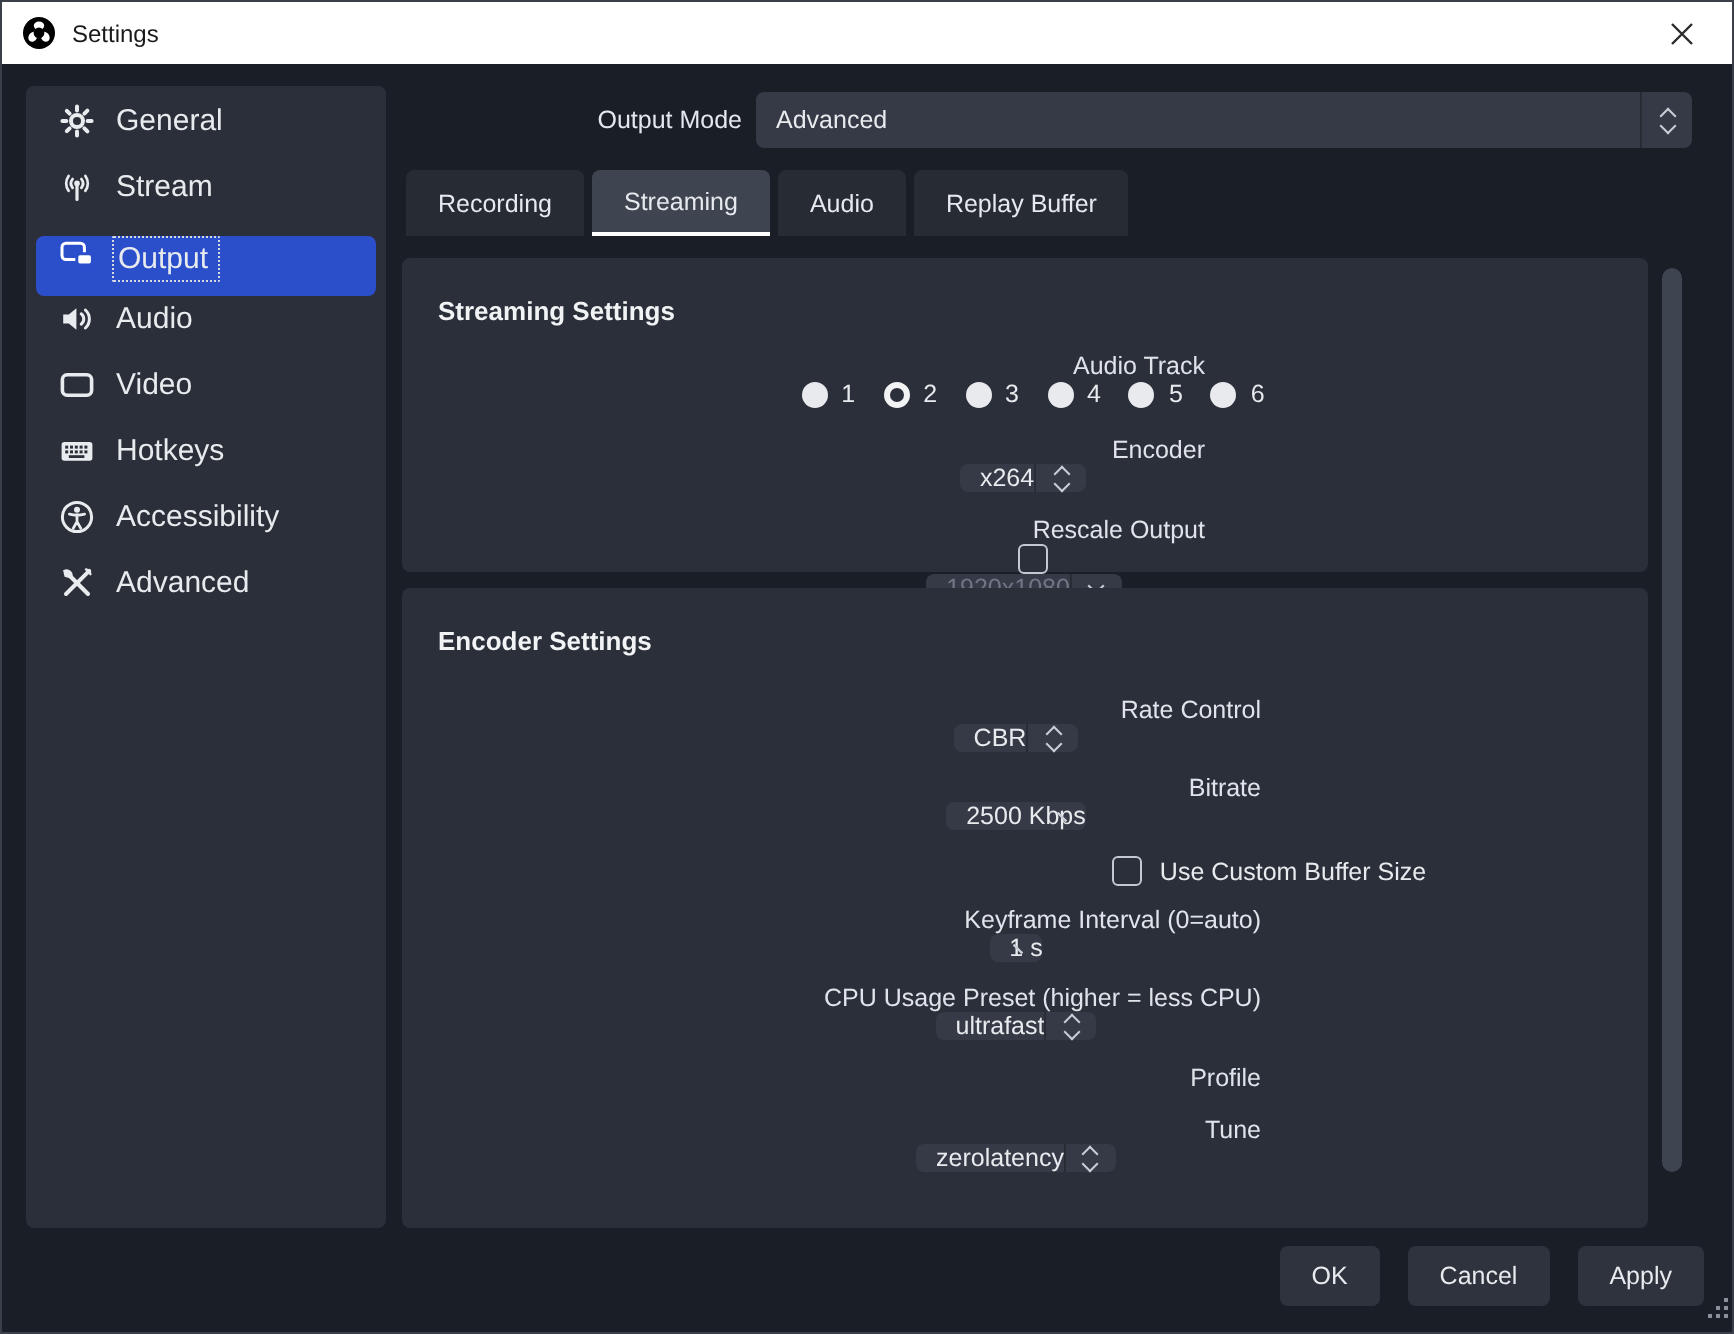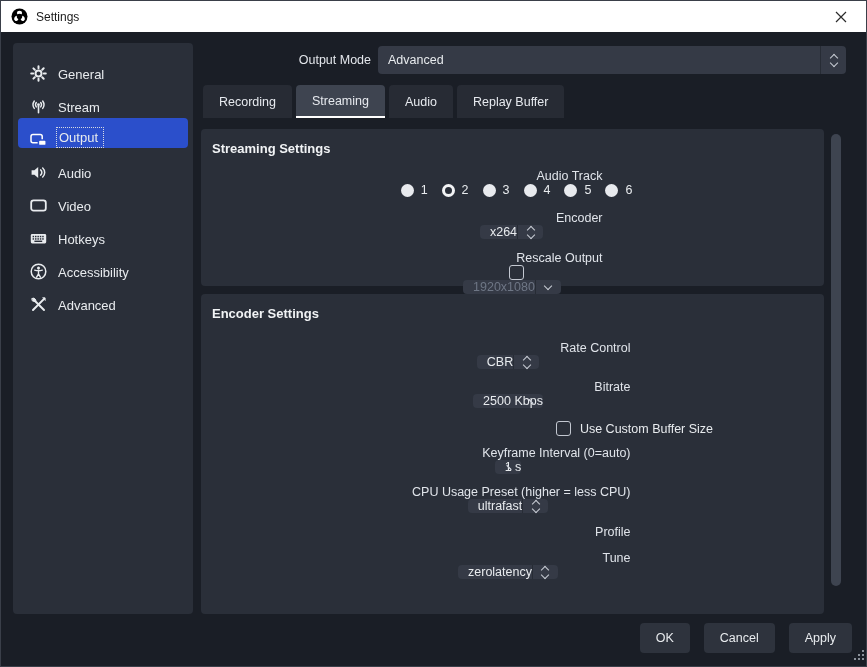--- a/index.html
+++ b/index.html
@@ -4,21 +4,21 @@
 <style>
   html,body{margin:0;padding:0;background:#10131a;}
   *{box-sizing:border-box;font-family:"Liberation Sans","DejaVu Sans",sans-serif;}
   .window{position:relative;width:867px;height:667px;background:#1a1e26;overflow:hidden;border:1px solid #3a3f49;}
   
   .titlebar{position:absolute;left:0;top:0;right:0;height:31px;background:#ffffff;display:flex;align-items:center;padding:0 10px;}
   .titlebar .title{font-size:12px;color:#1a1a1a;margin-left:8px;}
   .close-btn{margin-left:auto;width:30px;height:26px;display:flex;align-items:center;justify-content:center;cursor:default;}
   
   .sidebar{position:absolute;left:12px;top:42px;width:180px;height:571px;background:#2a2f39;border-radius:4px;padding-top:6px;}
-  .side-item{height:30px;margin:3px 5px;display:flex;align-items:flex-end;gap:11px;padding-left:12px;border-radius:4px;color:#e8ebee;font-size:13px;cursor:default;}
+  .side-item{height:30px;margin:3px 5px;display:flex;align-items:flex-start;gap:11px;padding-left:12px;border-radius:4px;color:#e8ebee;font-size:15px;cursor:default;}
   .side-item .si-icon{width:17px;height:17px;display:flex;align-items:center;justify-content:center;flex:0 0 17px;}
   .side-item.selected{background:#2b4fcb;}
   .side-item.selected .si-label{border:1px dotted #d6dae2;border-radius:1px;padding:2px 5px 2px 2px;margin-left:-2px;}
   
   .combo,.spin{background:#353a46;border-radius:4px;display:flex;align-items:center;color:#e8ebee;font-size:12.5px;position:relative;}
   .combo .val,.spin .val{padding-left:10px;flex:1;white-space:nowrap;overflow:hidden;}
   .combo .spinner{width:26px;align-self:stretch;border-left:1px solid #272c35;display:flex;flex-direction:column;align-items:center;justify-content:center;gap:3px;}
   .cv{display:inline-block;width:6px;height:6px;border-right:1.6px solid #c9cdd5;border-bottom:1.6px solid #c9cdd5;}
   .cv.up{transform:rotate(-135deg);margin-bottom:-1px;}
   .cv.down{transform:rotate(45deg);margin-top:-3px;}
@@ -31,21 +31,21 @@
   
   .row-outputmode{position:absolute;left:200px;top:45px;width:645px;height:28px;display:flex;align-items:center;}
   .row-outputmode .om-label{width:170px;text-align:right;color:#e4e7ec;font-size:12.5px;}
   .row-outputmode .combo{margin-left:7px;flex:1;height:28px;}
   
   .tabs{position:absolute;left:202px;top:84px;height:33px;display:flex;gap:4px;}
   .tab{padding:0 16px;display:flex;align-items:center;background:#272b34;color:#e6e9ee;font-size:12.5px;border-radius:4px 4px 0 0;cursor:default;}
   .tab.active{background:#3e4450;border-bottom:2px solid #ffffff;}
   
   .panel{position:absolute;left:200px;width:623px;background:#2a2f39;border-radius:4px;color:#e8ebee;}
-  .panel h3{margin:0;padding:12px 0 0 11px;font-size:13px;font-weight:bold;color:#f1f3f5;}
+  .panel h3{margin:7px;padding:12px 0 0 11px;font-size:13px;font-weight:bold;color:#f1f3f5;}
   .panel-streaming{top:128px;height:157px;}
   .panel-encoder{top:293px;height:320px;}
   .prow{display:flex;align-items:center;flex-direction:column;}
   .prow .lbl{text-align:right;color:#e0e4ea;font-size:12.5px;}
   .p1 .lbl{width:180px;}
   .p1 .ctl{margin-left:8px;flex:1;margin-right:10px;height:28px;}
   .p2 .lbl{width:236px;}
   .p2 .ctl{margin-left:8px;flex:1;margin-right:17px;height:28px;}
   .p2 .ctl.spin{height:32px;}
   .radios{display:flex;align-items:center;margin-left:8px;gap:14px;}

